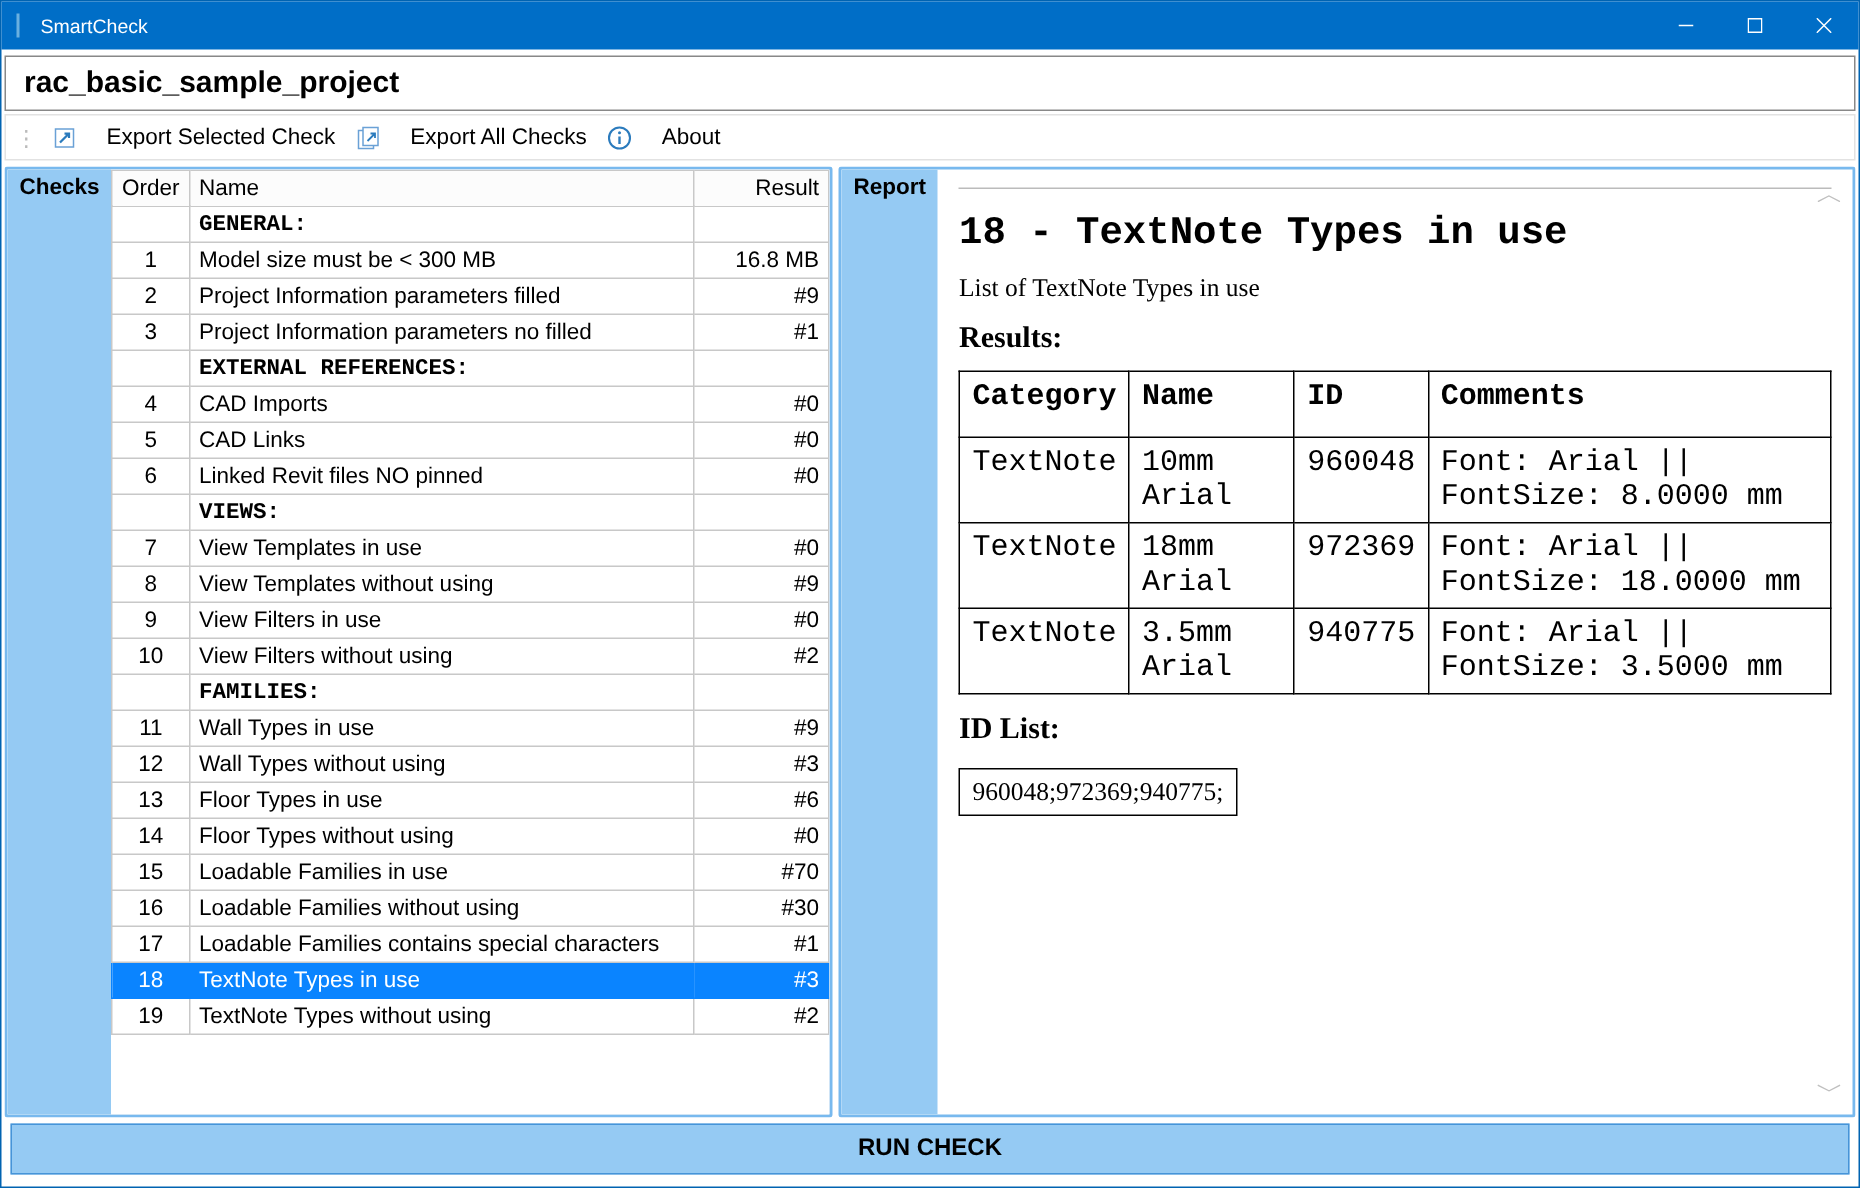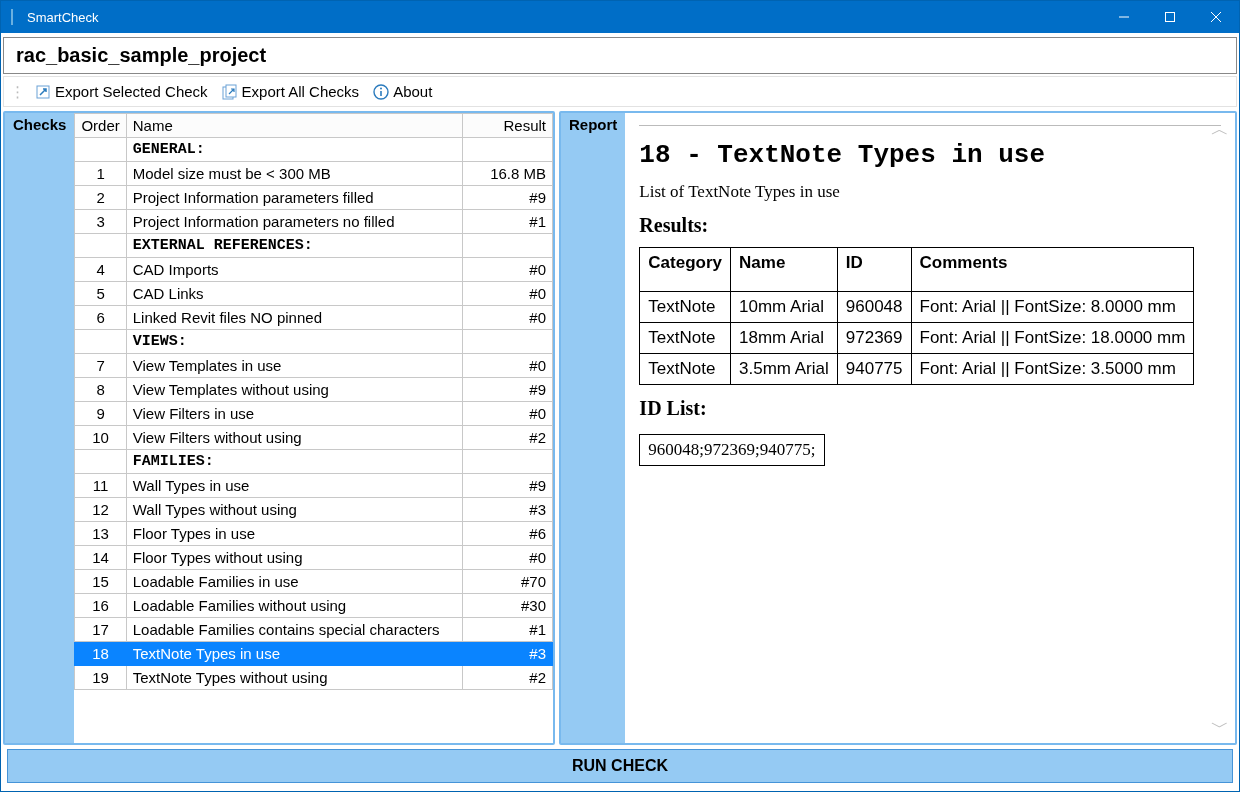--- a/index.html
+++ b/index.html
@@ -6,42 +6,42 @@
   html, body { margin:0; padding:0; font-family: "Segoe UI", Arial, sans-serif; font-size:14px; background:#fff; }
   .window { width:1240px; height:792px; border:1px solid #0063b1; display:flex; flex-direction:column; background:#fff; }
   .titlebar { height:32px; background:#006ec7; color:#fff; display:flex; align-items:center; }
   .titlebar .sep { width:2px; height:16px; background:#6ab0e0; margin:0 10px 0 10px; }
   .titlebar .title { flex:1; font-size:13px; padding-left:4px; }
   .titlebar .btn { width:46px; height:32px; display:flex; align-items:center; justify-content:center; }
   .titlebar svg { stroke:#fff; stroke-width:1; fill:none; }
   .chrome-inner { flex:1; padding:4px 2px 4px 2px; display:flex; flex-direction:column; overflow:hidden; }
   .project-bar { border:1px solid #888; padding:6px 12px; font-family: Arial, sans-serif; font-weight:bold; font-size:20px; background:#fff; }
   .toolbar { border:1px solid #e2e2e2; padding:4px 6px; display:flex; align-items:center; gap:6px; font-size:15px; margin-top:2px; }
-  .toolbar .tbtn { display:flex; align-items:flex-end; gap:4px; padding:2px 4px; }
+  .toolbar .tbtn { display:flex; align-items:flex-end; gap:20px; padding:2px 4px; }
   .ticon { width:16px; height:16px; display:inline-block; }
   .split { flex:1; display:flex; gap:4px; margin-top:4px; overflow:hidden; }
   .panel { border:2px solid #78b9ee; background:#fff; display:flex; flex-direction:row; overflow:hidden; border-radius:2px; }
   .panel-left { width:552px; }
   .panel-right { flex:1; }
   .panel-title { background:#95caf3; color:#000; font-family: Arial, sans-serif; font-weight:bold; font-size:15px; padding:3px 8px; }
   .grid-wrap { flex:1; overflow:hidden; display:flex; background:#f0f0f0; }
   .grid-scroll { flex:1; overflow-y:scroll; overflow-x:hidden; background:#fff; }
   table.grid { border-collapse:collapse; width:100%; font-family: Arial, sans-serif; font-size:15px; }
   table.grid th, table.grid td { border:1px solid #c8c8c8; padding:3px 6px; text-align:left; height:24px; }
   table.grid th { background:#fcfcfc; font-weight:normal; position:sticky; top:0; }
   .col-order { width:50px; text-align:center !important; }
   .col-result { width:90px; text-align:right !important; }
   tr.section td.name { font-weight:bold; font-family: Liberation Mono, monospace; }
   tr.selected td { background:#0a84ff; color:#fff; border-color:#0a84ff;margin-top:36px; }
   .report-body { flex:1; overflow-y:auto; padding:6px 14px 10px 14px; position:relative; font-family:"Times New Roman", serif; font-size:17px; }
   .report-body hr { border:none; border-top:1px solid #bbb; margin:6px 0 14px 0; }
   .report-body h2 { font-family:Liberation Mono, monospace; font-weight:bold; font-size:26px; margin:8px 0 12px 0; }
   .report-body h3 { font-family:"Times New Roman", serif; font-weight:bold; font-size:20px; margin:12px 0 10px 0; }
   .report-body p { margin:6px 0; }
-  table.results { border-collapse:collapse; font-family:Liberation Sans, sans-serif; font-size:17px; margin-top:4px; }
+  table.results { border-collapse:collapse; font-family:Liberation Mono, monospace; font-size:20px; margin-top:4px; }
   table.results th, table.results td { border:1px solid #000; padding:5px 8px; text-align:left; vertical-align:top; }
   table.results th { font-weight:bold; height:44px; vertical-align:top; }
   .idlist { border:1px solid #000; display:inline-block; padding:5px 8px; font-family:"Times New Roman", serif; font-size:17px; margin-top:4px; }
   .scroll-ind { position:absolute; right:6px; color:#bfbfbf; font-size:18px; user-select:none; }
   .scroll-up { top:4px; }
   .scroll-down { bottom:4px; }
   .run-bar { padding:4px; }
   .run-btn { width:100%; background:#95caf3; border:1px solid #4694d8; font-family: Arial, sans-serif; font-weight:bold; font-size:16px; padding:7px 0; cursor:pointer; }
   ::-webkit-scrollbar { width:17px; background:#f0f0f0; }
   ::-webkit-scrollbar-thumb { background:#c2c2c2; }

